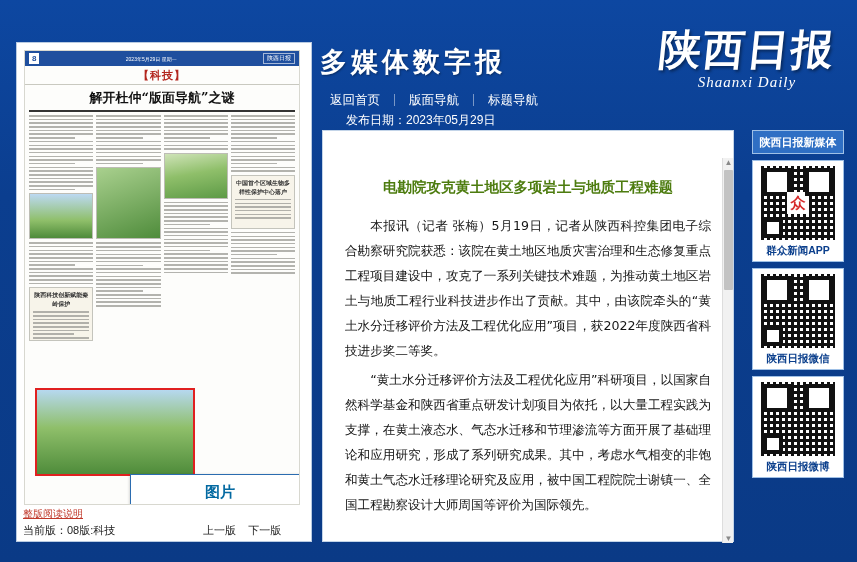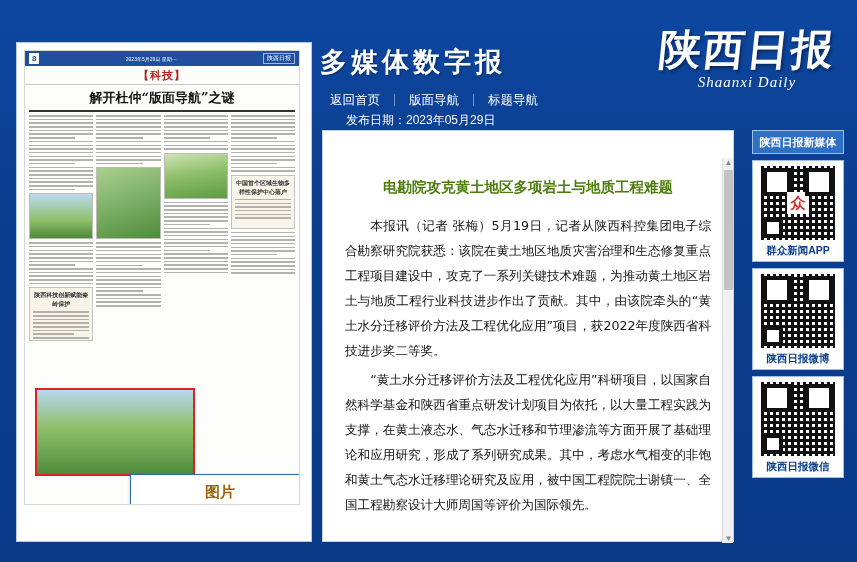--- a/index.html
+++ b/index.html
@@ -201,21 +201,21 @@
     width: 180px;
     height: 36px;
     background: #ffffff;
     border: 1px solid #2b6cb0;
     box-shadow: 0 1px 3px rgba(0,0,0,.25);
     display: flex;
     align-items: center;
     justify-content: center;
     font-size: 15px;
     font-weight: bold;
-    color: #a16207;
+    color: #0369a1;
     z-index: 5;
   }
   .pp-footer {
     position: absolute;
     left: 0;
     bottom: 0;
     width: 100%;
     height: 36px;
     background: #ffffff;
   }
@@ -627,20 +627,31 @@
             <div></div>
             <div></div>
         </div>
       </div>
     </div>
 
     <div class="pp-red-box"></div>
     <div class="pp-tooltip">图片</div>
   </div>
 
+  <div class="pp-footer">
+    <div class="pp-footer-link">整版阅读说明</div>
+    <div class="pp-footer-cur">
+      <span>当前版：</span><span>08版:科技</span>
+    </div>
+    <div class="pp-footer-nav">
+      <span>上一版</span>
+      <span style="display:inline-block;width:6px"></span>
+      <span>下一版</span>
+    </div>
+  </div>
 </div>
 
 <div class="pubdate">发布日期：2023年05月29日</div>
 
 <div class="article-panel">
 
   <div class="article-body">
     <div class="article-title">电勘院攻克黄土地区多项岩土与地质工程难题</div>
     <p class="article-p">本报讯（记者 张梅）5月19日，记者从陕西科控集团电子综合勘察研究院获悉：该院在黄土地区地质灾害治理和生态修复重点工程项目建设中，攻克了一系列关键技术难题，为推动黄土地区岩土与地质工程行业科技进步作出了贡献。其中，由该院牵头的“黄土水分迁移评价方法及工程优化应用”项目，获2022年度陕西省科技进步奖二等奖。</p>
     <p class="article-p">“黄土水分迁移评价方法及工程优化应用”科研项目，以国家自然科学基金和陕西省重点研发计划项目为依托，以大量工程实践为支撑，在黄土液态水、气态水迁移和节理渗流等方面开展了基础理论和应用研究，形成了系列研究成果。其中，考虑水气相变的非饱和黄土气态水迁移理论研究及应用，被中国工程院院士谢镇一、全国工程勘察设计大师周国等评价为国际领先。</p>
@@ -662,22 +673,22 @@
       <span class="qr-bl"></span>
       <span class="qr-center">众</span>
     </div>
     <div class="media-label">群众新闻APP</div>
   </div>
 
   <div class="media-card">
     <div class="qr">
         <span class="qr-bl"></span>
       </div>
-    <div class="media-label">陕西日报微博</div>
+    <div class="media-label">陕西日报微信</div>
   </div>
 
   <div class="media-card">
     <div class="qr">
         <span class="qr-bl"></span>
       </div>
-    <div class="media-label">陕西日报微信</div>
+    <div class="media-label">陕西日报微博</div>
   </div>
 </div>
 
 </body></html>

